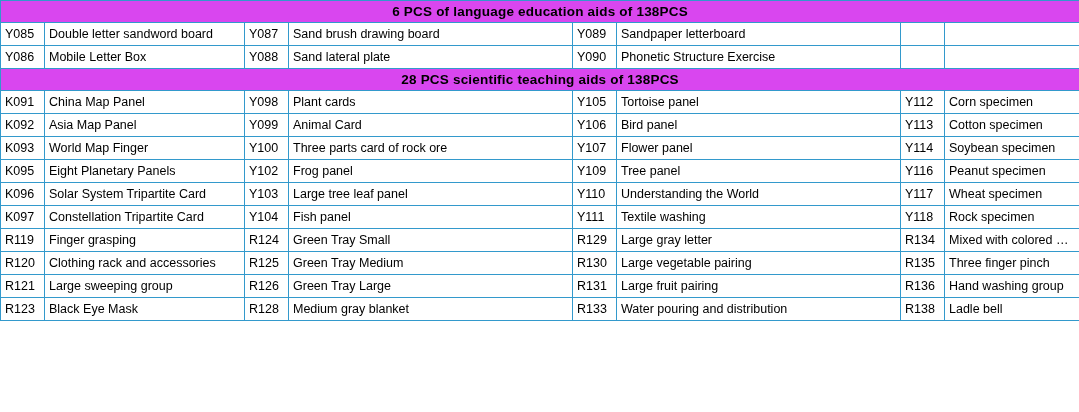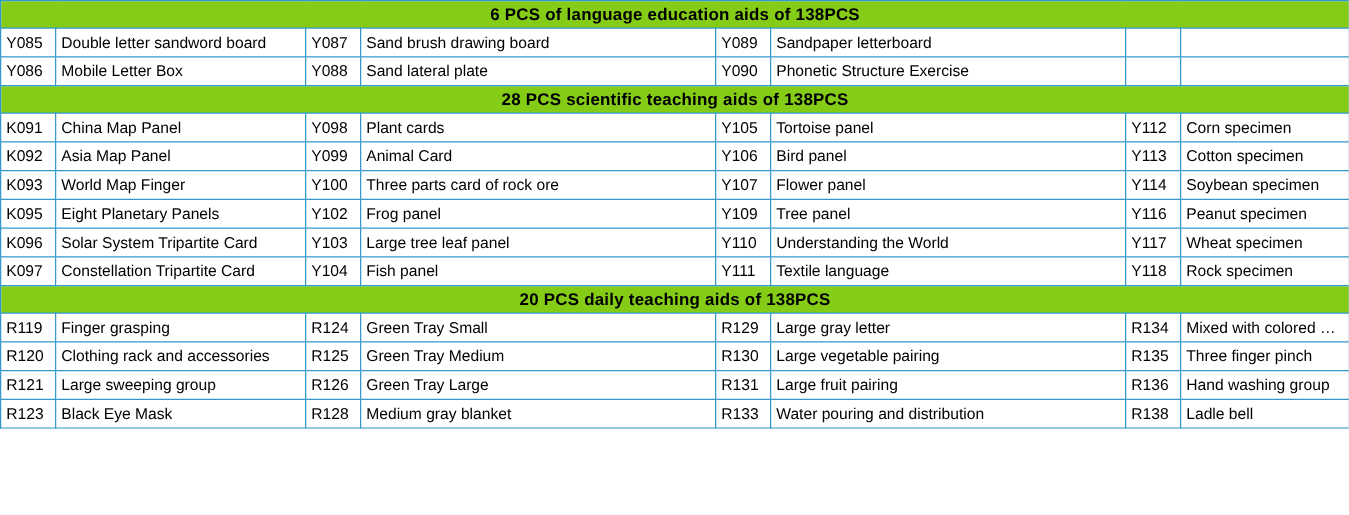--- a/index.html
+++ b/index.html
@@ -21,21 +21,21 @@
   table.aids td {
     border: 1px solid #3399cc;
     height: 22px;
     padding: 0 4px;
     vertical-align: middle;
     white-space: nowrap;
     overflow: hidden;
     text-overflow: ellipsis;
   }
   tr.section-row td {
-    background: #84cc16;
+    background: #d946ef;
     text-align: center;
     font-weight: bold;
     font-size: 13.5px;
     letter-spacing: 0.2px;
     height: 21px;
   }
   td.code {
     width: 44px;
     padding-left: 5px;
     margin-top: 36px;
@@ -137,26 +137,23 @@
         <td class="name">Understanding the World</td>
         <td class="code">Y117</td>
         <td class="name">Wheat specimen</td>
       </tr>
       <tr>
         <td class="code">K097</td>
         <td class="name">Constellation Tripartite Card</td>
         <td class="code">Y104</td>
         <td class="name">Fish panel</td>
         <td class="code">Y111</td>
-        <td class="name">Textile language</td>
+        <td class="name">Textile washing</td>
         <td class="code">Y118</td>
         <td class="name">Rock specimen</td>
-      </tr>
-      <tr class="section-row">
-        <td colspan="8">20 PCS daily teaching aids of 138PCS</td>
       </tr>
       <tr>
         <td class="code">R119</td>
         <td class="name">Finger grasping</td>
         <td class="code">R124</td>
         <td class="name">Green Tray Small</td>
         <td class="code">R129</td>
         <td class="name">Large gray letter</td>
         <td class="code">R134</td>
         <td class="name">Mixed with colored eggs</td>

